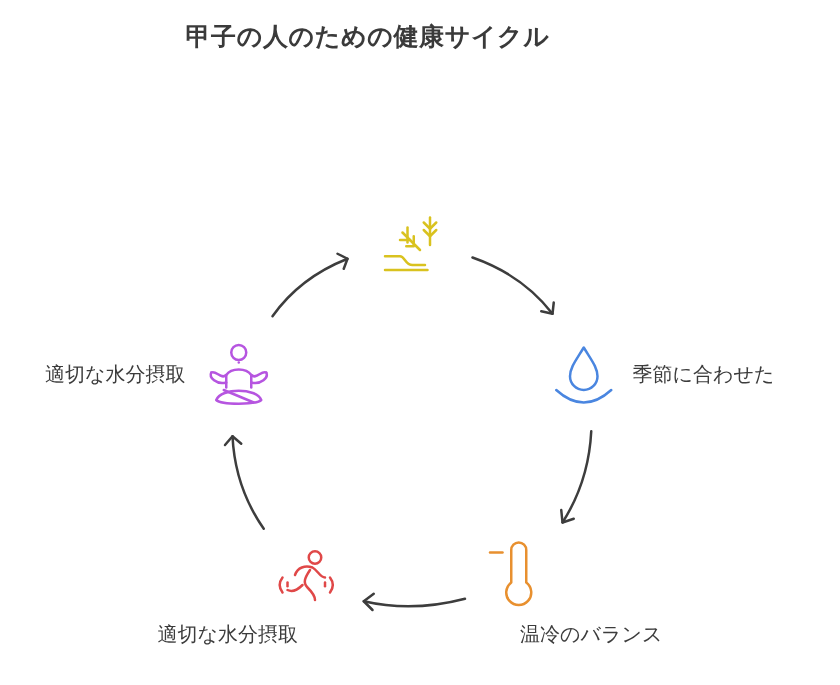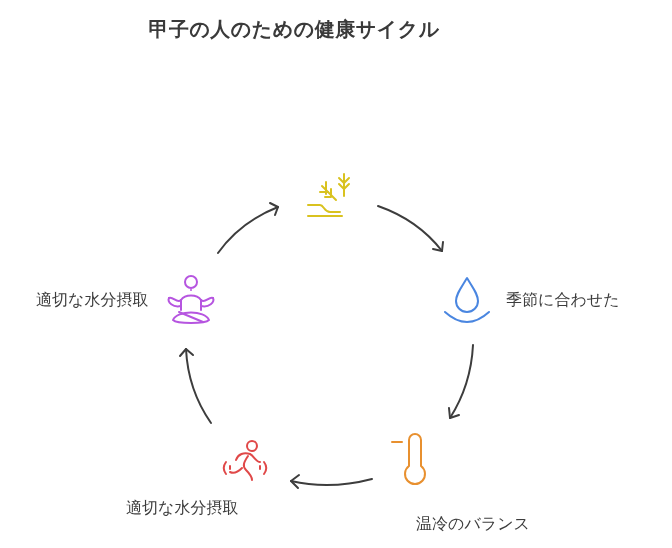--- a/index.html
+++ b/index.html
@@ -13,21 +13,21 @@
   .icon { position: absolute; }
 </style>
 </head>
 <body>
 
 <div class="title">甲子の人のための健康サイクル</div>
 
 <div class="label center" style="left:236px; top:117px; width:200px;">
 </div>
 <div class="label" style="left:506px; top:289px;">季節に合わせた</div>
-<div class="label" style="left:416px; top:497px;margin-top:16px;">温冷のバランス</div>
+<div class="label" style="left:416px; top:497px;">温冷のバランス</div>
 <div class="label" style="left:126px; top:497px;">適切な水分摂取</div>
 <div class="label" style="left:36px; top:289px;">適切な水分摂取</div>
 
 <svg class="layer" width="672" height="548">
   <g fill="none" stroke="#3d3d3d" stroke-width="2" stroke-linecap="round" stroke-linejoin="round">
     <g>
       <path d="M378,206 Q418,220 442,251"></path>
       <path d="M433,249 L442,251 L443,242"></path>
     </g>
     <g>

